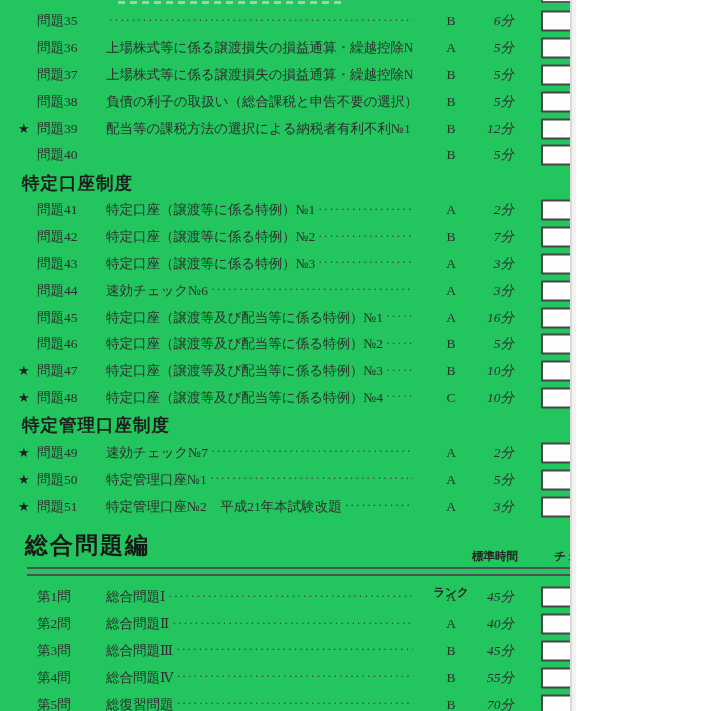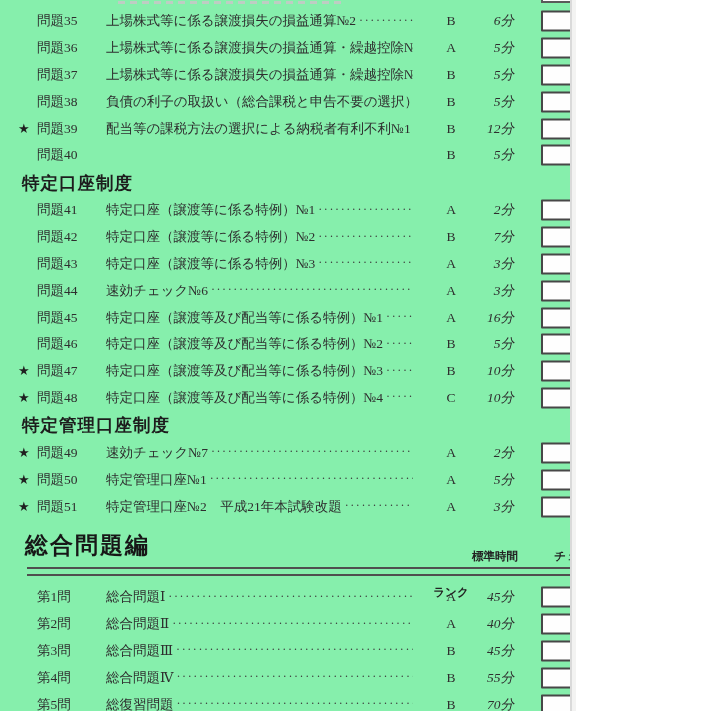--- a/index.html
+++ b/index.html
@@ -1,18 +1,18 @@
 <!DOCTYPE html>
 <html><head>
 <meta charset="utf-8">
 <style>
   html,body{margin:0;padding:0;background:#ffffff;}
   .page{
     position:relative;width:576px;height:711px;overflow:hidden;
-    background:#86efac;color:#2e2e2e;
+    background:#22c55e;color:#2e2e2e;
     font-family:"Liberation Serif","DejaVu Serif",serif;
   }
   
   #content{position:absolute;top:8px;left:0;right:0;}
   .row{position:relative;height:26.8px;}
   .c-star{position:absolute;left:18px;top:50%;transform:translateY(-50%);
     font-size:13px;color:#1f1f1f;width:17px;}
   .c-label{position:absolute;left:37px;top:50%;transform:translateY(-50%);
     font-size:13.5px;white-space:nowrap;}
   .c-title{position:absolute;left:106px;top:50%;transform:translateY(-50%);
@@ -70,21 +70,20 @@
     <span class="cell"></span>
     <span class="cell"></span>
     <span class="cell"></span>
   </div>
 
   <div id="content">
       <div class="row">
     <span class="c-star"></span>
     <span class="c-label">問題35</span>
     <span class="c-title">
-      <span class="t">上場株式等に係る譲渡損失の損益通算№2</span>
       <span class="leader">················································································</span>
     </span>
     <span class="c-rank">B</span>
     <span class="c-time">6分</span>
     <span class="boxes">
           <span class="cell"></span>
           <span class="cell"></span>
           <span class="cell"></span>
         </span>
   </div>

